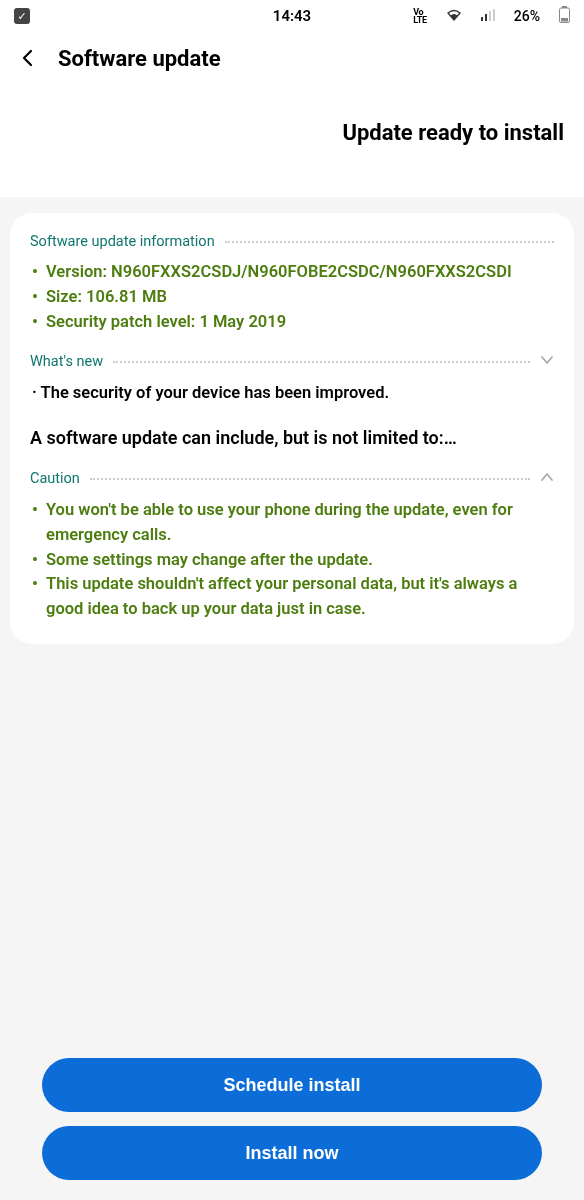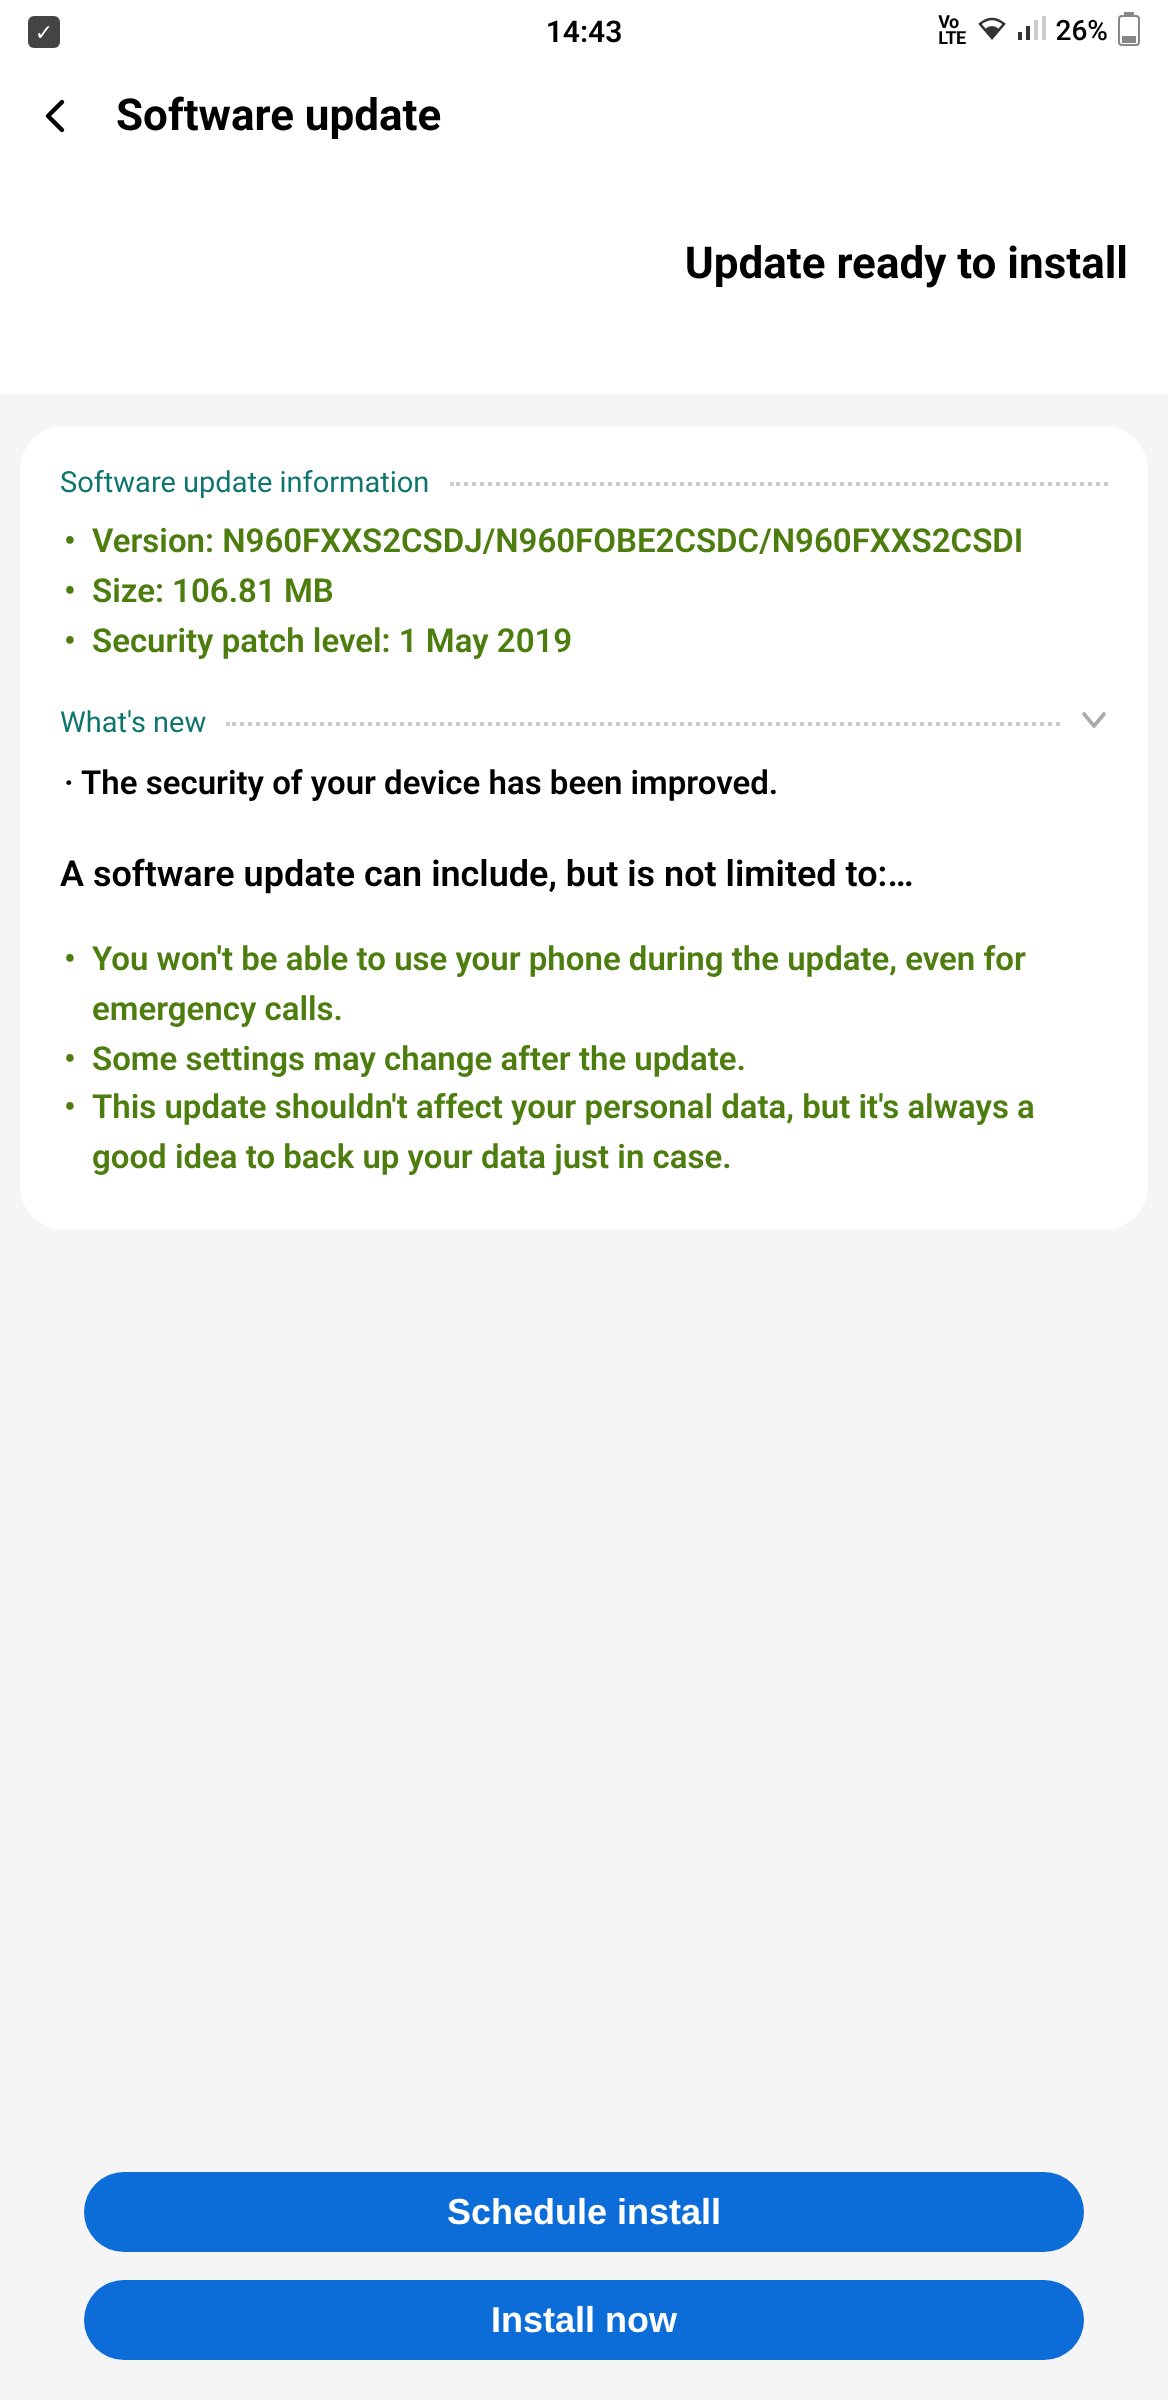--- a/index.html
+++ b/index.html
@@ -17,21 +17,21 @@
   display: flex;
   align-items: center;
   justify-content: space-between;
   padding: 0 14px;
   font-size: 15px;
   font-weight: 500;
   background: #fff;
 }
 .status-left { display: flex; align-items: center; gap: 6px; }
 .status-center { position: absolute; left: 50%; transform: translateX(-50%); font-weight: 600; }
-.status-right { display: flex; align-items: center; gap: 5px; font-size: 14px; margin-left: 24px; }
+.status-right { display: flex; align-items: center; gap: 19px; font-size: 14px; margin-left: 24px; }
 .check-icon { width: 16px; height: 16px; background: #444; border-radius: 3px; display:flex; align-items:center; justify-content:center; color:#fff; font-size:11px; }
 .vo-lte { font-size: 9px; line-height: 8px; font-weight: 700; letter-spacing: -0.3px; }
 .header {
   background: #fff;
   display: flex;
   align-items: flex-start;
   padding: 14px 18px 16px;
   gap: 20px;
 }
 .back-arrow { font-size: 24px; font-weight: 300; }
@@ -104,21 +104,21 @@
   gap: 14px;
   padding: 0 42px;
 }
 .action-btn {
   background: #0c6dd8;
   color: #fff;
   font-size: 18px;
   font-weight: 700;
   border: none;
   border-radius: 28px;
-  height: 40px;
+  height: 54px;
   width: 100%;
   cursor: pointer;
 }
 </style>
 </head>
 <body>
 
 <div class="status-bar">
   <div class="status-left">
     <span class="check-icon">✓</span>
@@ -186,20 +186,29 @@
         <svg width="14" height="14" viewBox="0 0 14 14">
             <path d="M2 4 L7 10 L12 4" fill="none" stroke="#aaa" stroke-width="1.8" stroke-linecap="round" stroke-linejoin="round"></path>
           </svg>
       </span>
     </div>
     <div class="whatsnew-line">The security of your device has been improved.</div>
     <div class="paragraph">A software update can include, but is not limited to:…</div>
   </div>
 
   <div class="section">
+    <div class="section-header">
+      <span class="section-label">Caution</span>
+      <span class="dots"></span>
+      <span class="chev">
+        <svg width="14" height="14" viewBox="0 0 14 14">
+            <path d="M2 10 L7 4 L12 10" fill="none" stroke="#aaa" stroke-width="1.8" stroke-linecap="round" stroke-linejoin="round"></path>
+          </svg>
+      </span>
+    </div>
     <ul class="bullets">
       <li>You won't be able to use your phone during the update, even for emergency calls.</li>
       <li>Some settings may change after the update.</li>
       <li>This update shouldn't affect your personal data, but it's always a good idea to back up your data just in case.</li>
     </ul>
   </div>
 
 </div>
 
 <div class="bottom-actions">

